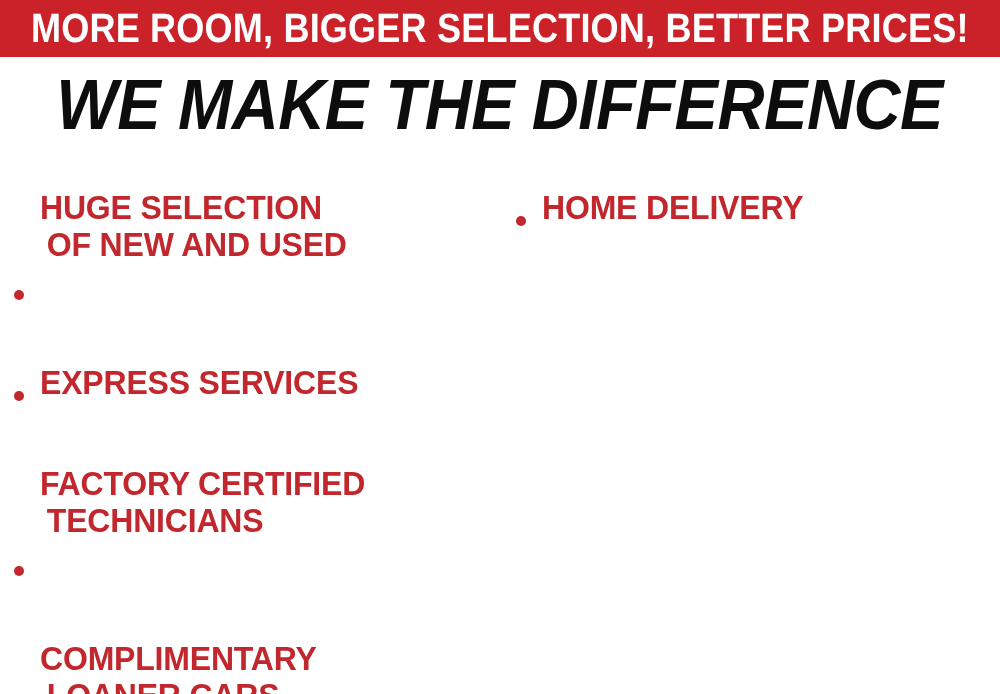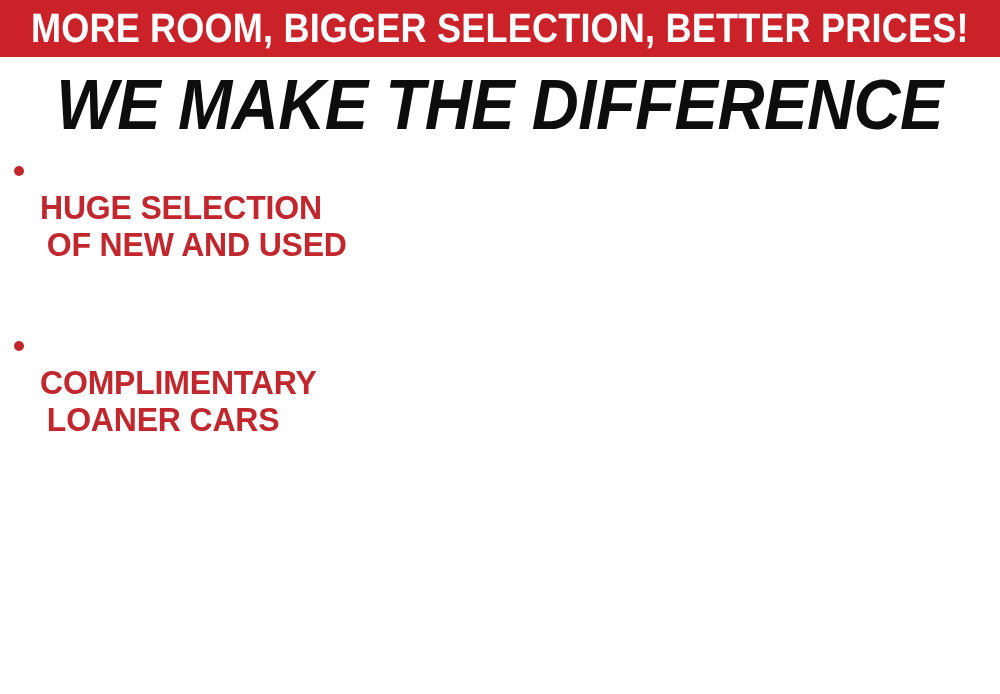--- a/index.html
+++ b/index.html
@@ -88,21 +88,21 @@
     position: absolute;
     top: 0;
     height: 542px;
   }
   .col-left  { left: 14px;  width: 480px; }
   .col-right { left: 516px; width: 484px; }
 
   .bullet {
     position: relative;
     display: flex;
-    align-items: flex-start;
+    align-items: flex-end;
     margin-bottom: 26px;
   }
   .col-left  .bullet { margin-bottom: 27px; }
   .col-right .bullet { margin-bottom: 25px; }
 
   .dot {
     flex: 0 0 auto;
     width: 10px;
     height: 10px;
     border-radius: 50%;
@@ -145,33 +145,52 @@
 
     <div class="col col-left">
       <div class="bullet">
         <span class="dot"></span>
         <span class="bullet-text">
           <span class="nowrap">HUGE SELECTION</span>
           <span class="cont nowrap">OF NEW AND USED</span>
         </span>
       </div>
 
+      <div class="bullet">
+        <span class="dot"></span>
+        <span class="bullet-text">
+          <span class="nowrap">EXPRESS SERVICES</span>
+        </span>
+      </div>
 
+      <div class="bullet">
+        <span class="dot"></span>
+        <span class="bullet-text">
+          <span class="nowrap">FACTORY CERTIFIED</span>
+          <span class="cont nowrap">TECHNICIANS</span>
+        </span>
+      </div>
 
       <div class="bullet">
         <span class="dot"></span>
         <span class="bullet-text">
           <span class="nowrap">COMPLIMENTARY</span>
           <span class="cont nowrap">LOANER CARS</span>
         </span>
       </div>
 
     </div>
 
     <div class="col col-right">
 
+      <div class="bullet">
+        <span class="dot"></span>
+        <span class="bullet-text">
+          <span class="nowrap">HOME DELIVERY</span>
+        </span>
+      </div>
 
 
 
     </div>
 
   </div>
 </div>
 
 </body></html>

